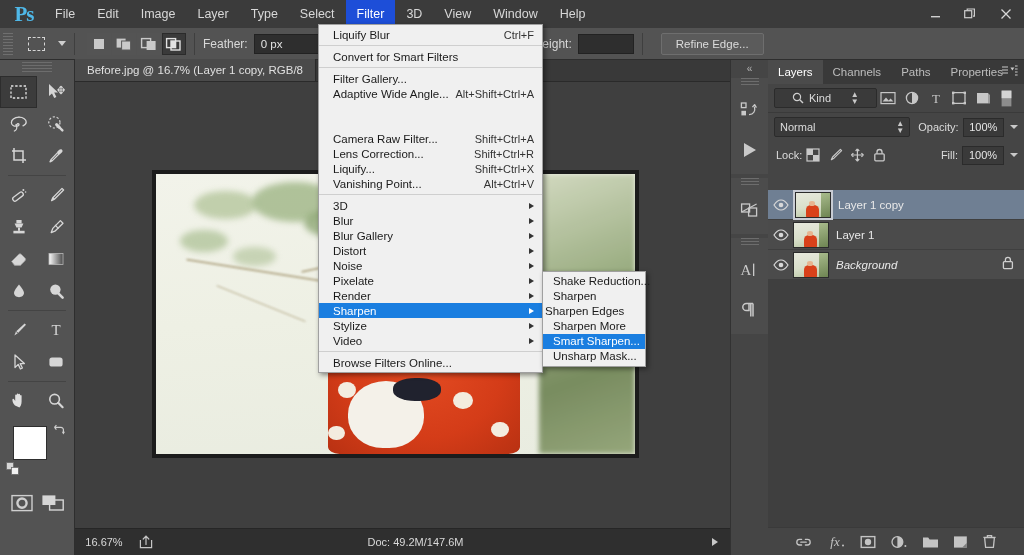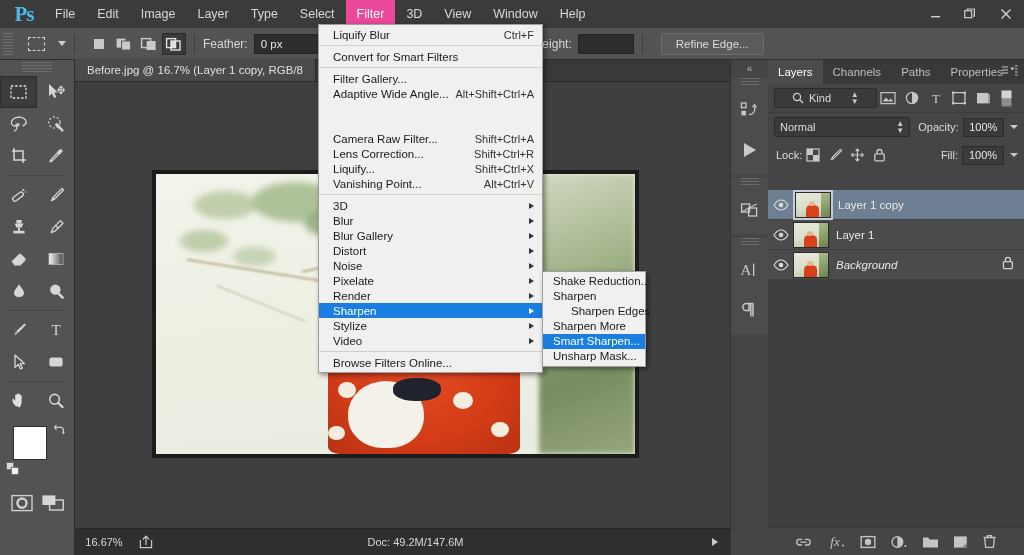--- a/index.html
+++ b/index.html
@@ -21,21 +21,21 @@
   .ps-logo {
     width:44px; height:28px; display:flex; align-items:center; justify-content:center;
     font-family:"Liberation Serif", serif; font-weight:bold; font-size:21px;
     color:#4fb8e8; letter-spacing:-1px; padding-left:4px;
   }
   .menubar { display:flex; align-items:center; height:28px; }
   .menu-item {
     padding:0 11px; height:28px; line-height:28px; font-size:12.5px;
     color:#d8d8d8; cursor:default; white-space:nowrap;
   }
-  .menu-item.active { background:#ec4899; color:#ffffff; }
+  .menu-item.active { background:#1d4ed8; color:#ffffff; }
   .win-buttons { position:absolute; right:0; top:0; display:flex; height:28px; }
   .win-btn {
     width:36px; height:28px; display:flex; align-items:center; justify-content:center;
     color:#cfcfcf; font-size:13px;
   }
   .win-btn.min { width:34px; }
   .win-btn svg { display:block; }
 
   
   .optionsbar {
@@ -883,19 +883,19 @@
         <span>Browse Filters Online...</span>
         <span style="flex: 1 1 0%;"></span>
       </div>
     </div>
 
   <div id="sharpen-submenu" style="position:absolute; left:542px; top:271px; width:104px; background:#f0f0f0;
               border:1px solid #a0a0a0; box-shadow:2px 2px 5px rgba(0,0,0,.45);
               padding:2px 0; font-size:11.5px; color:#1a1a1a; z-index:60;">
   <div style="height: 15px; line-height: 15px; padding: 0px 8px 0px 10px; white-space: nowrap;">Shake Reduction...</div>
       <div style="height: 15px; line-height: 15px; padding: 0px 8px 0px 10px; white-space: nowrap;">Sharpen</div>
-      <div style="height: 15px; line-height: 15px; padding: 0px 8px 0px 28px; white-space: nowrap;">Sharpen Edges</div>
+      <div style="height: 15px; line-height: 15px; padding: 0px 8px 0px 2px; white-space: nowrap;">Sharpen Edges</div>
       <div style="height: 15px; line-height: 15px; padding: 0px 8px 0px 10px; white-space: nowrap;">Sharpen More</div>
       <div style="height: 15px; line-height: 15px; padding: 0px 8px 0px 10px; white-space: nowrap; background: rgb(26, 126, 224); color: rgb(255, 255, 255);">Smart Sharpen...</div>
       <div style="height: 15px; line-height: 15px; padding: 0px 8px 0px 10px; white-space: nowrap;">Unsharp Mask...</div>
     </div>
 
 </div>
 
 </body></html>

